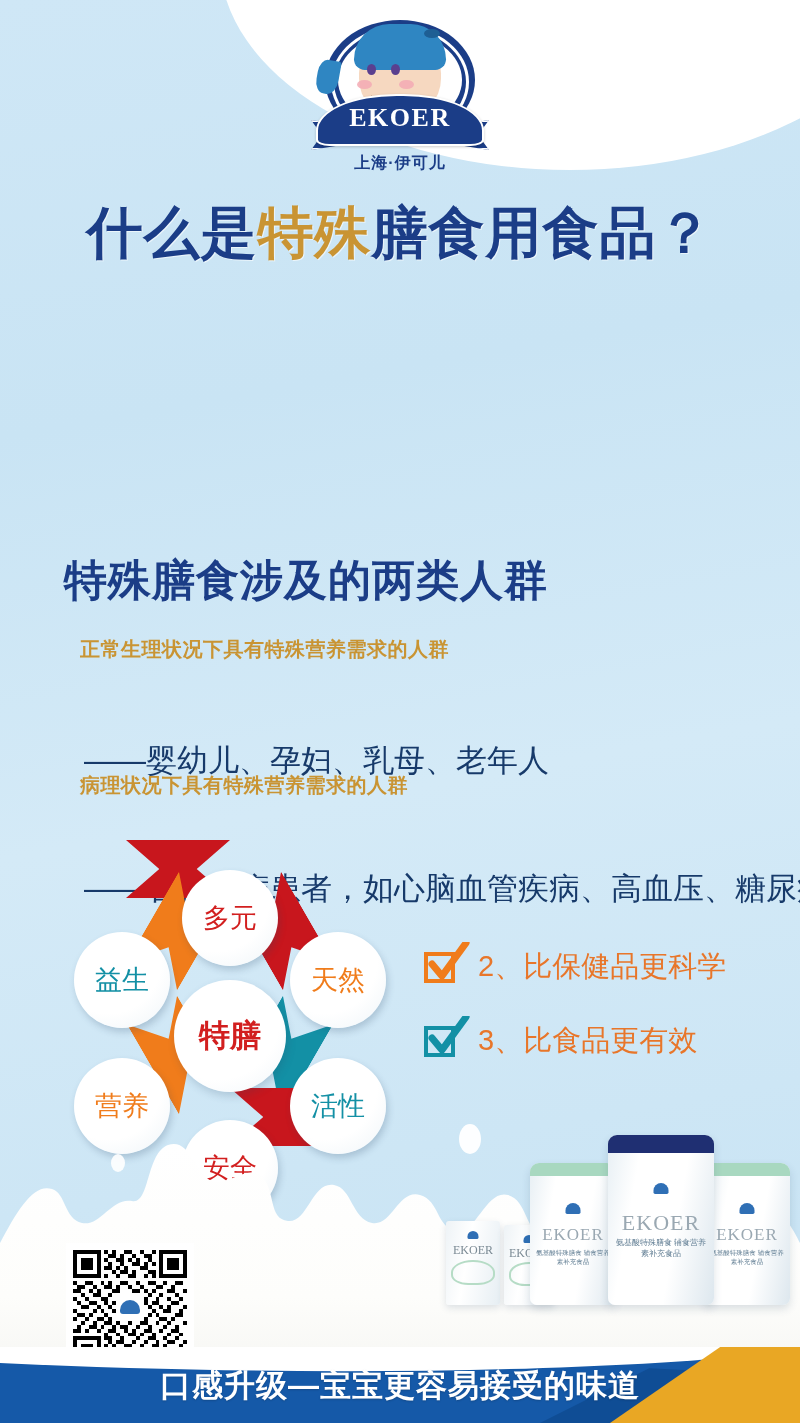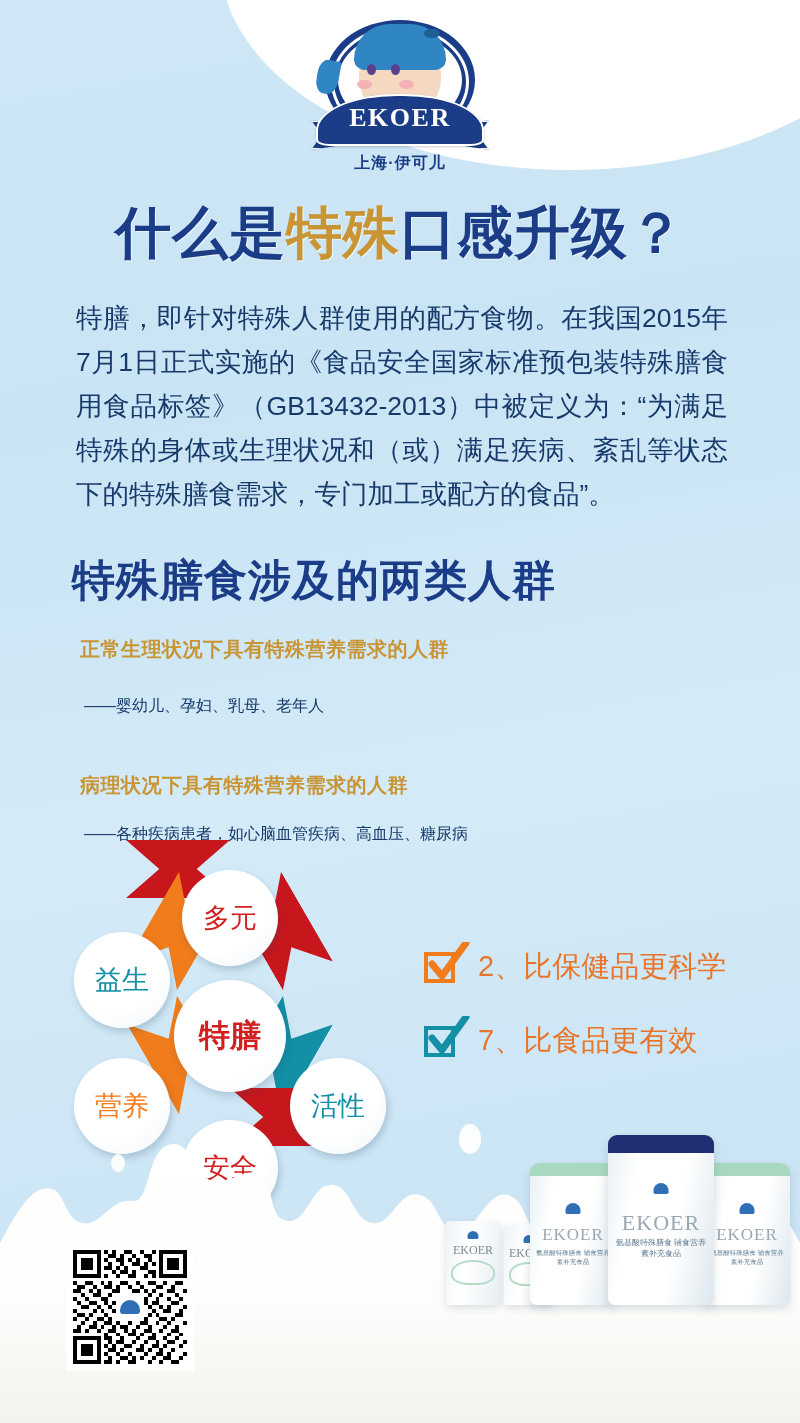--- a/index.html
+++ b/index.html
@@ -129,37 +129,38 @@
 
   .body-para {
     position: absolute; left: 76px; top: 296px; width: 652px;
     font-size: 26.5px; line-height: 44px;
     color: #183a6b;
     text-align: justify;
     text-justify: inter-ideograph;
   }
 
   .sec-title {
-    position: absolute; left: 72px; top: 552px;
+    position: absolute; left: 64px; top: 552px;
     font-size: 43px; font-weight: bold; color: #1b3d87;
     letter-spacing: 1px; white-space: nowrap;
   }
 
   .sub-head {
     position: absolute; left: 80px;
     font-size: 20px; font-weight: bold; color: #c99433;
     letter-spacing: .5px; white-space: nowrap;
   }
   .sub-head.a { top: 636px; }
   .sub-head.b { top: 772px; text-align: right; }
 
   .sub-list {
     position: absolute; left: 84px;
-    font-size: 16px; color: #173a6a;
+    font-size: 31px; color: #173a6a;
     white-space: nowrap;
+    margin-top: 44px;
   }
   .sub-list.a { top: 696px; }
   .sub-list.b { top: 824px; }
 
   
   .flower {
     position: absolute; left: 62px; top: 868px;
     width: 336px; height: 330px;
     z-index: 3;
   }
@@ -358,24 +359,23 @@
     <div class="smile"></div>
     <div class="ribbon-tail l"></div>
     <div class="ribbon-tail r"></div>
     <div class="ribbon">
       <span class="ribbon-text">EKOER</span>
     </div>
     <div class="logo-sub">上海·伊可儿</div>
   </div>
 
   <div class="main-title">
-    <span>什么是</span><span class="hl">特殊</span><span>口感升级？</span>
+    <span>什么是</span><span class="hl">特殊</span><span>膳食用食品？</span>
   </div>
 
-  <div class="body-para">特膳，即针对特殊人群使用的配方食物。在我国2015年7月1日正式实施的《食品安全国家标准预包装特殊膳食用食品标签》（GB13432-2013）中被定义为：“为满足特殊的身体或生理状况和（或）满足疾病、紊乱等状态下的特殊膳食需求，专门加工或配方的食品”。</div>
 
   <div class="sec-title">特殊膳食涉及的两类人群</div>
 
   <div class="sub-head a">正常生理状况下具有特殊营养需求的人群</div>
   <div class="sub-list a">——婴幼儿、孕妇、乳母、老年人</div>
 
   <div class="sub-head b">病理状况下具有特殊营养需求的人群</div>
   <div class="sub-list b">——各种疾病患者，如心脑血管疾病、高血压、糖尿病</div>
 
   <div class="flower">
@@ -393,20 +393,23 @@
       </div>
     <div class="spoke sp4">
         <i style="background:#f07c1b"></i>
       </div>
     <div class="spoke sp5">
         <i style="background:#f07c1b"></i>
       </div>
 
     <div class="petal top">
         <span style="color:#d21f1f">多元</span>
+      </div>
+    <div class="petal tr">
+        <span style="color:#f07c1b">天然</span>
       </div>
     <div class="petal bot">
         <span style="color:#d21f1f">安全</span>
       </div>
     <div class="petal br">
         <span style="color:#1390a5">活性</span>
       </div>
     <div class="petal tl">
         <span style="color:#1390a5">益生</span>
       </div>
@@ -427,21 +430,21 @@
       </span>
       <span class="check-label">2、比保健品更科学</span>
     </div>
     <div class="check-row">
       <span class="cbox" style="color:#1390a5">
         <span class="sq"></span>
         <svg width="46" height="44" viewBox="0 0 46 44">
             <path d="M7 22 L17 34 L41 1" stroke="#1390a5" stroke-width="7" fill="none" stroke-linecap="round" stroke-linejoin="round"></path>
           </svg>
       </span>
-      <span class="check-label">7、比食品更有效</span>
+      <span class="check-label">3、比食品更有效</span>
     </div>
   </div>
 
   <svg class="milk" viewBox="0 0 800 300" preserveAspectRatio="none">
     <defs>
       <linearGradient id="mg" x1="0" y1="0" x2="0" y2="1">
         <stop offset="0%" stop-color="#ffffff"></stop>
         <stop offset="55%" stop-color="#fdfdfb"></stop>
         <stop offset="100%" stop-color="#f2f2ee"></stop>
       </linearGradient>
@@ -702,14 +705,22 @@
           <rect x="22" y="28" width="1" height="1"></rect>
           <rect x="25" y="28" width="2" height="1"></rect>
       </g>
     </svg>
     <span class="qr-logo">
         <span class="b"></span>
       </span>
   </div>
 
 
+  <div class="footer">
+    <svg class="footer-wave" viewBox="0 0 800 30" preserveAspectRatio="none">
+      <path d="M0,0 L800,0 L800,4 C600,26 300,30 0,16 Z" fill="#ffffff"></path>
+    </svg>
+    <div class="footer-accent2"></div>
+    <div class="footer-accent"></div>
+    <div class="footer-text">口感升级—宝宝更容易接受的味道</div>
+  </div>
 
 </div>
 
 </body></html>

